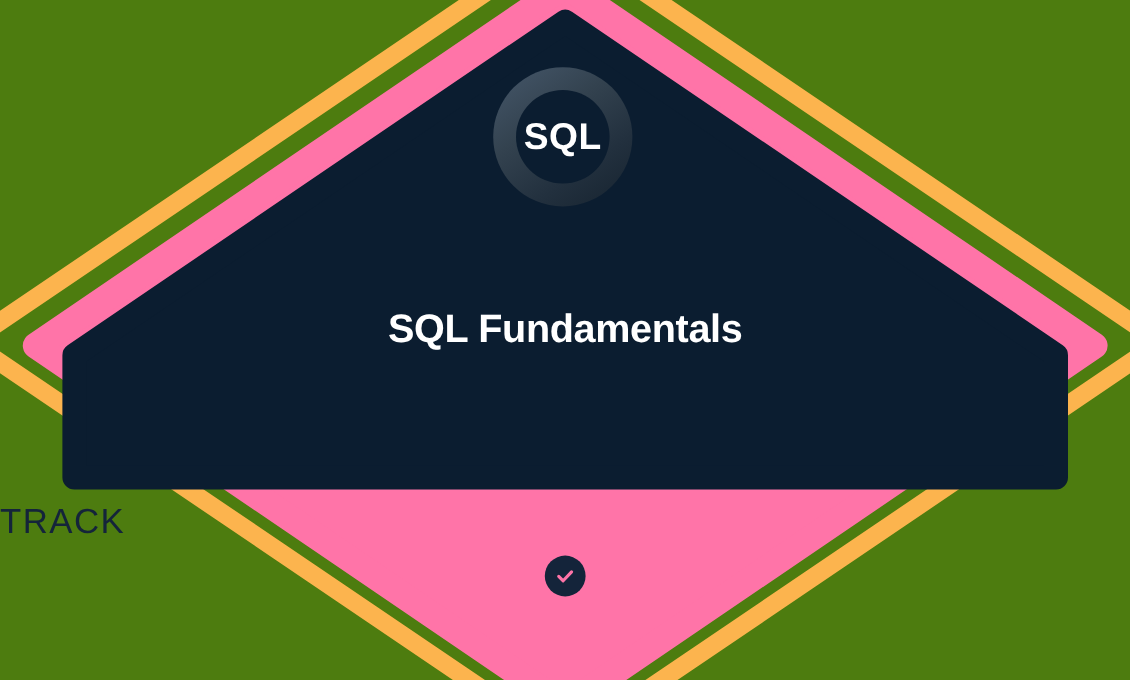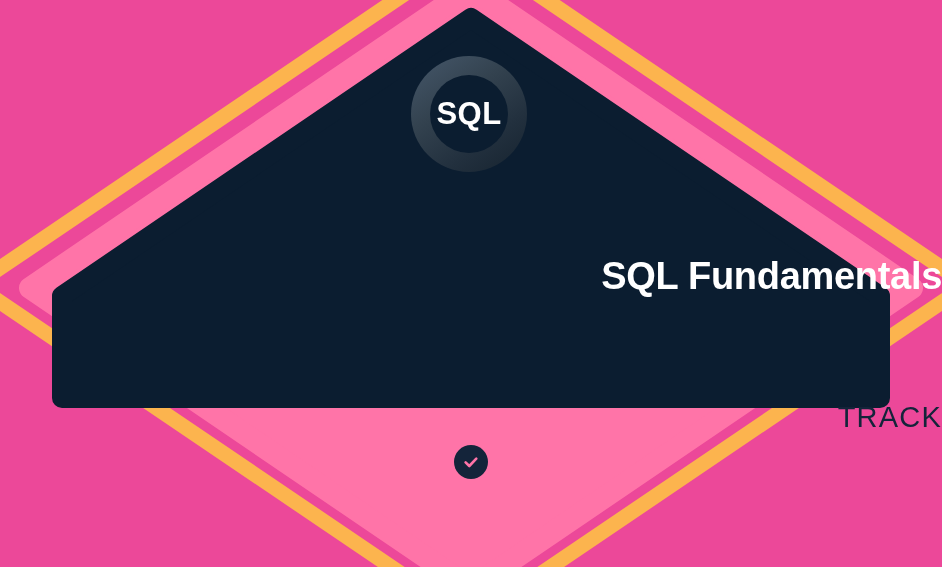--- a/index.html
+++ b/index.html
@@ -10,21 +10,21 @@
   body {
     width: 942px;
     height: 567px;
     overflow: hidden;
     font-family: "Liberation Sans", sans-serif;
   }
   #badge-root {
     position: relative;
     width: 942px;
     height: 567px;
-    background: #ec4899;
+    background: #4d7c0f;
   }
   #badge-svg {
     position: absolute;
     top: 0;
     left: 0;
     width: 942px;
     height: 567px;
     display: block;
   }
   .overlay-layer {
@@ -66,34 +66,34 @@
     font-weight: 700;
     letter-spacing: 0.5px;
     font-family: "Liberation Sans", sans-serif;
   }
   
   #track-title {
     position: absolute;
     left: 0;
     top: 255px;
     width: 942px;
-    text-align: right;
+    text-align: center;
     color: #ffffff;
-    font-size: 38px;
+    font-size: 33px;
     font-weight: 700;
     letter-spacing: -0.3px;
     font-family: "Liberation Sans", sans-serif;
   }
   
   #status-block {
     position: absolute;
     left: 0;
-    top: 400px;
+    top: 418px;
     width: 942px;
-    text-align: right;
+    text-align: left;
   }
   .status-line {
     color: #14243a;
     font-size: 29px;
     font-weight: 500;
     letter-spacing: 1.2px;
     line-height: 34px;
     font-family: "Liberation Sans", sans-serif;
   }
   #status-check-wrap {

